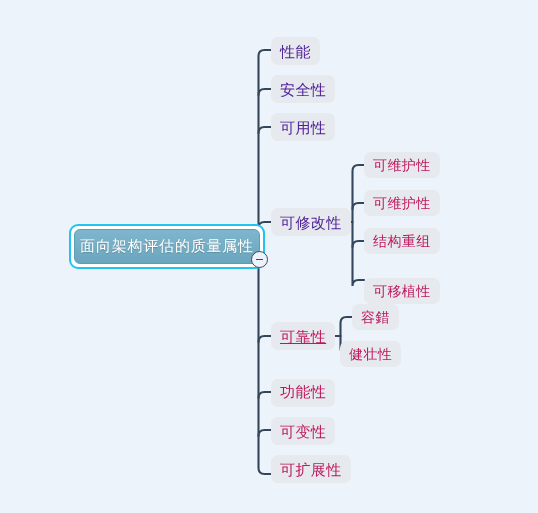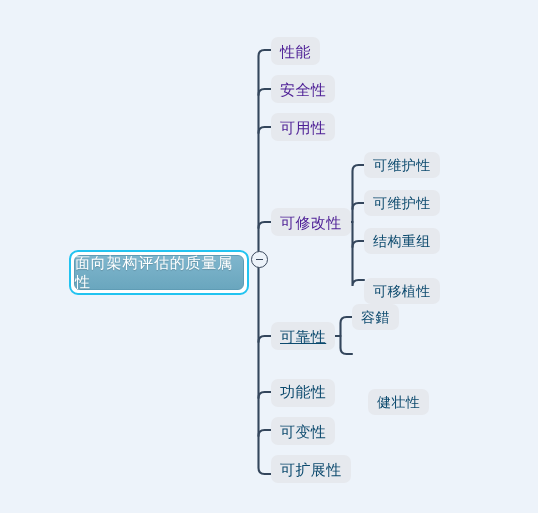--- a/index.html
+++ b/index.html
@@ -31,21 +31,21 @@
   
   .node {
     position: absolute;
     box-sizing: border-box;
     display: flex;
     align-items: center;
     justify-content: center;
     white-space: nowrap;
     border-radius: 7px;
     background: #e6e9ee;
-    color: #0c4a6e;
+    color: #be185d;
     font-size: 15px;
     line-height: 1;
     padding: 0 9px;
     height: 27px;
     letter-spacing: 0.4px;
   }
   .node.level1 {
     font-size: 15px;
     height: 28px;
   }
@@ -54,22 +54,22 @@
   }
   .node.level2 {
     font-size: 14px;
     height: 26px;
   }
 
   
   #root-node {
     position: absolute;
     left: 69px;
-    top: 250px;
-    width: 180px;
+    top: 224px;
+    width: 196px;
     height: 45px;
     box-sizing: border-box;
     border: 2px solid #22c3f0;
     border-radius: 9px;
     background: #ffffff;
     padding: 3px;
   }
   #root-inner {
     width: 100%;
     height: 100%;
@@ -175,16 +175,16 @@
   <div class="node level2" style="left:364px; top:152px;">可维护性</div>
 
   <div class="node level2" style="left:364px; top:190px;">可维护性</div>
 
   <div class="node level2" style="left:364px; top:228px;">结构重组</div>
 
   <div class="node level2" style="left:364px; top:278px;">可移植性</div>
 
   <div class="node level2" style="left:352px; top:304px;">容錯</div>
 
-  <div class="node level2" style="left:368px; top:341px;margin-top:48px;">健壮性</div>
+  <div class="node level2" style="left:340px; top:341px;">健壮性</div>
 
 
 </div>
 
 </body></html>

